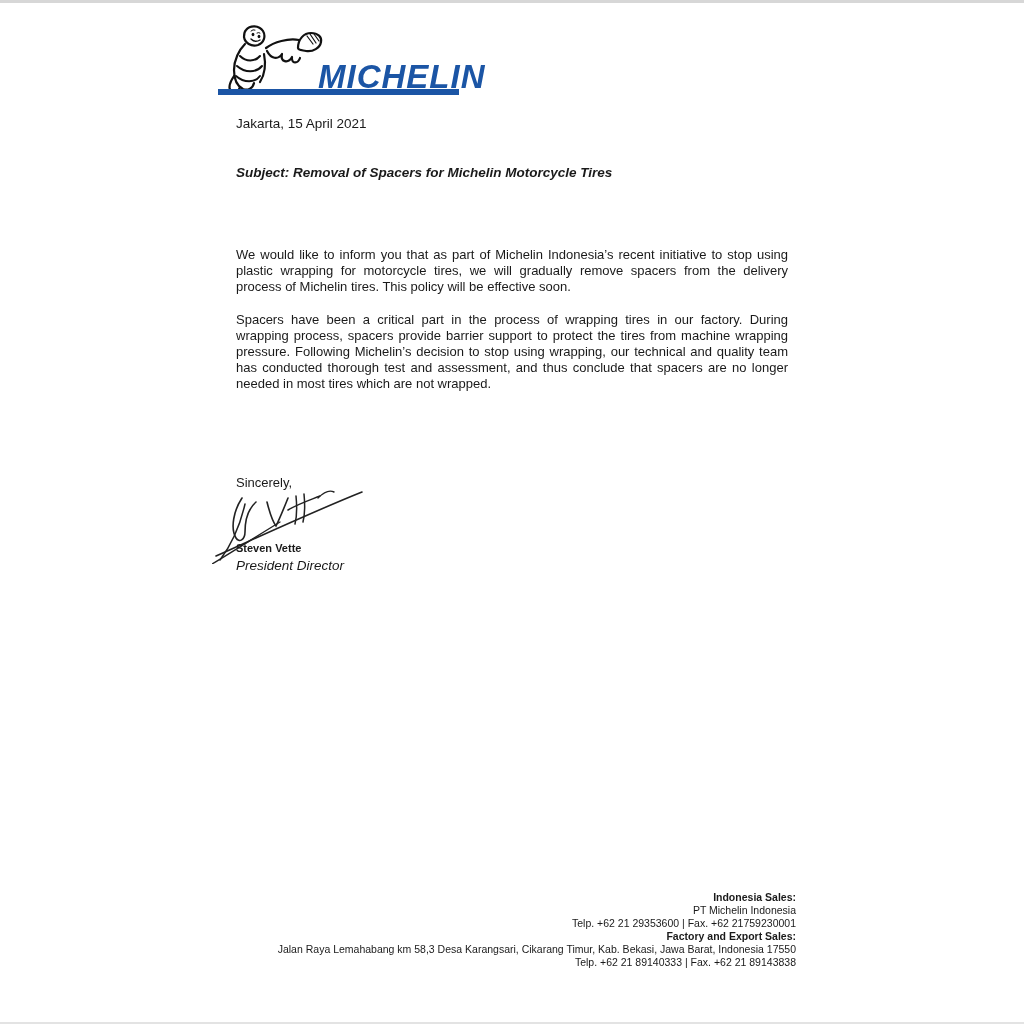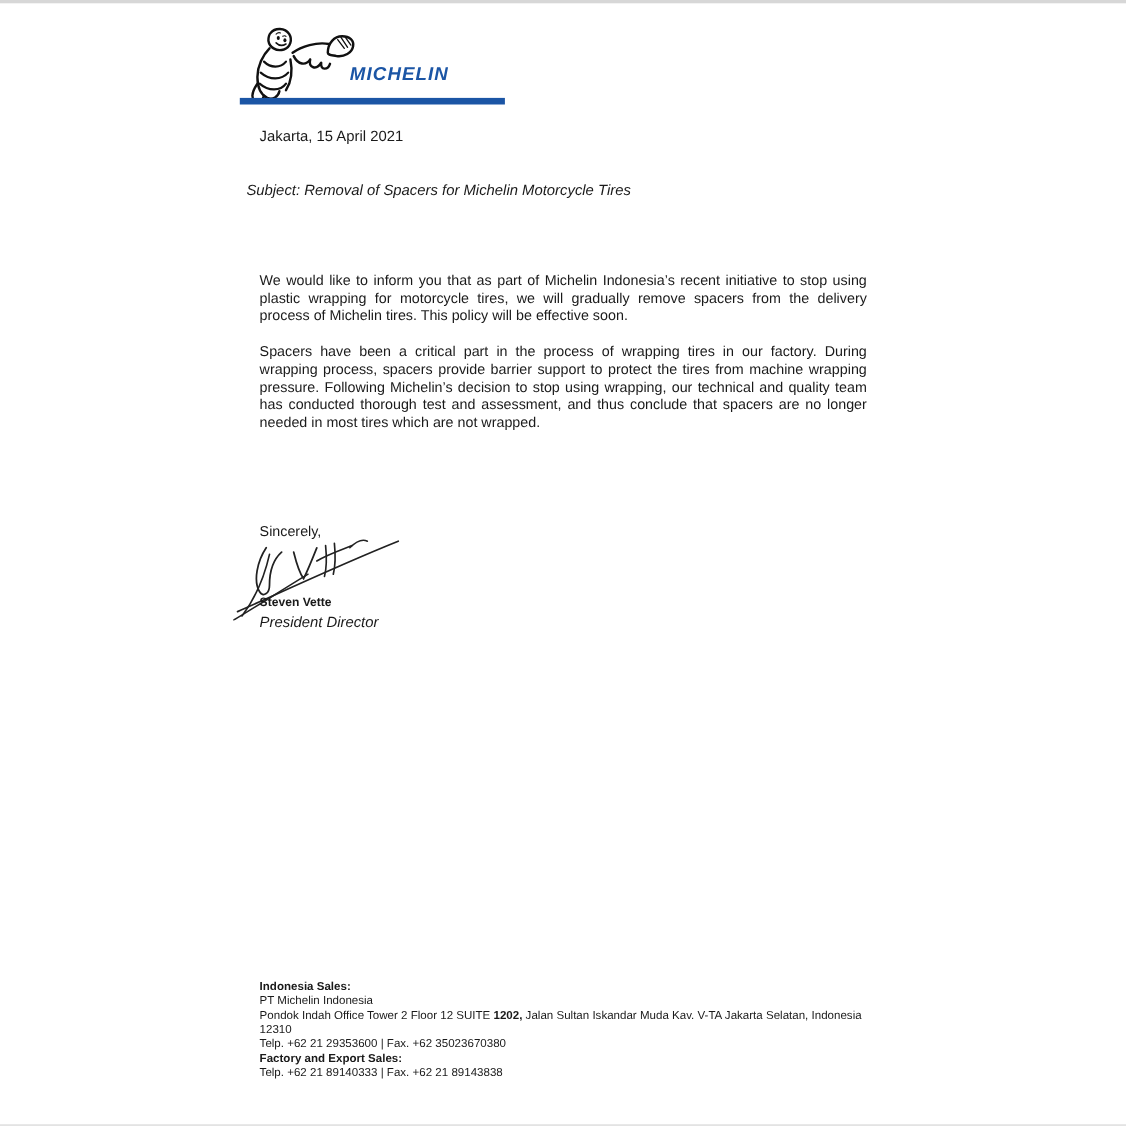--- a/index.html
+++ b/index.html
@@ -8,40 +8,40 @@
     font-family:"Liberation Sans",sans-serif;color:#1a1a1a;overflow:hidden;
   }
   .edge-top{position:absolute;top:0;left:0;right:0;height:3px;background:#d7d7d7;}
   .edge-bottom{position:absolute;bottom:0;left:0;right:0;height:2px;background:#e3e3e3;}
 
   
   .logo{position:absolute;left:218px;top:22px;width:250px;height:78px;}
   .mascot{position:absolute;left:4px;top:2px;}
   .wordmark{
     position:absolute;left:100px;top:36px;
-    font-weight:bold;font-style:italic;font-size:17px;letter-spacing:1px;
+    font-weight:bold;font-style:italic;font-size:33px;letter-spacing:1px;
     color:#1b55a5;white-space:nowrap;
   }
   .logo-bar{position:absolute;left:0;top:67px;width:241px;height:6px;background:#1b55a5;}
 
   
   .dateline{position:absolute;left:236px;top:116px;width:552px;font-size:13.5px;}
-  .subject{position:absolute;left:224px;top:165px;width:552px;font-size:13.5px;font-weight:normal;font-style:italic;}
+  .subject{position:absolute;left:236px;top:165px;width:552px;font-size:13.5px;font-weight:bold;font-style:italic;}
   .bodytext{position:absolute;left:236px;width:552px;font-size:13px;line-height:16px;text-align:justify;}
   .salutation{top:215px;text-align:left;}
   .para-1{top:247px;}
   .para-2{top:312px;}
   .para-3{top:411px;}
   .closing{position:absolute;left:236px;top:475px;font-size:13px;}
   .signature{position:absolute;left:212px;top:482px;}
   .signer-name{position:absolute;left:236px;top:542px;font-size:11px;font-weight:bold;}
   .signer-title{position:absolute;left:236px;top:558px;font-size:13.5px;font-style:italic;text-align:right;}
 
   
-  .footer{position:absolute;left:236px;top:891px;width:560px;font-size:10.5px;line-height:13px;color:#1a1a1a;}
+  .footer{position:absolute;left:236px;top:891px;width:560px;font-size:10.5px;line-height:13px;color:#1a1a1a;text-align:right;}
   .footer .bold{font-weight:bold;}
   svg{display:block;}
 </style>
 </head>
 <body>
 
 <div class="page">
   <div class="edge-top"></div>
 
   <div class="logo">
@@ -96,20 +96,20 @@
       <path d="M106,16 C112,10 118,8 122,10" stroke-width="1.4"></path>
     </svg>
   </div>
 
   <div class="signer-name">Steven Vette</div>
   <div class="signer-title">President Director</div>
 
   <div class="footer">
     <div class="bold">Indonesia Sales:</div>
     <div>PT Michelin Indonesia</div>
-    <div><span>Pondok Indah Office Tower 2 Floor 12 SUITE </span><span class="bold">1202,</span><span> Jalan Sultan Iskandar Muda Kav. V-TA Jakarta Selatan, Indonesia 12310</span></div>
-    <div>Telp. +62 21 29353600 | Fax. +62 35023670380</div>
+    <div>Telp. +62 21 29353600 | Fax. +62 21759230001</div>
     <div class="bold">Factory and Export Sales:</div>
+    <div>Jalan Raya Lemahabang km 58,3 Desa Karangsari, Cikarang Timur, Kab. Bekasi, Jawa Barat, Indonesia 17550</div>
     <div>Telp. +62 21 89140333 | Fax. +62 21 89143838</div>
   </div>
 
   <div class="edge-bottom"></div>
 </div>
 
 </body></html>

